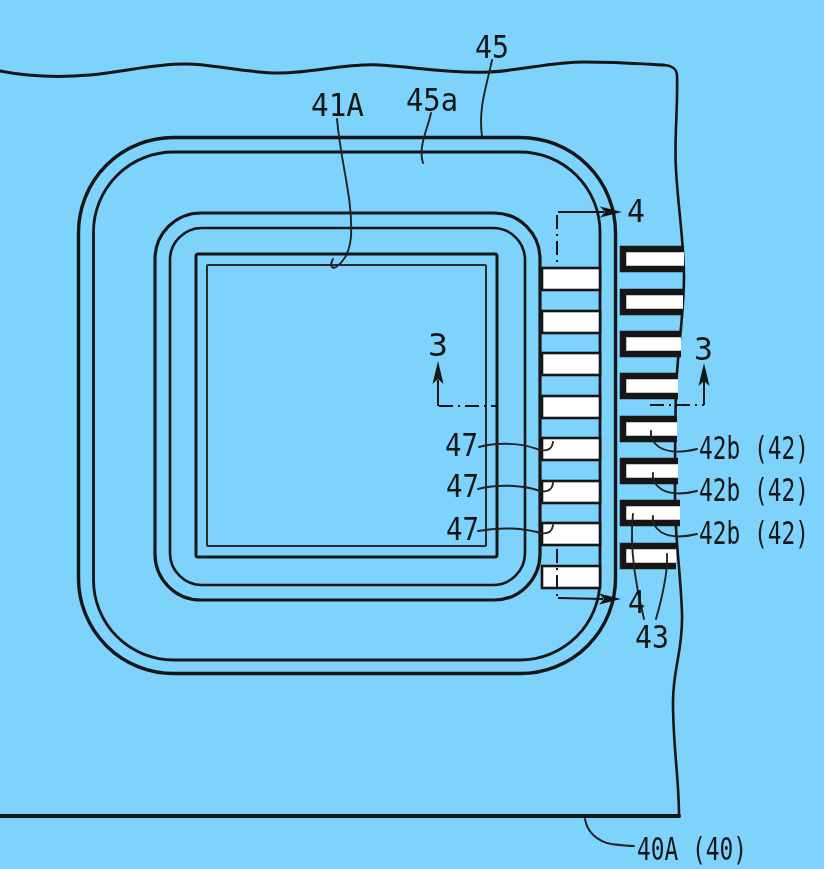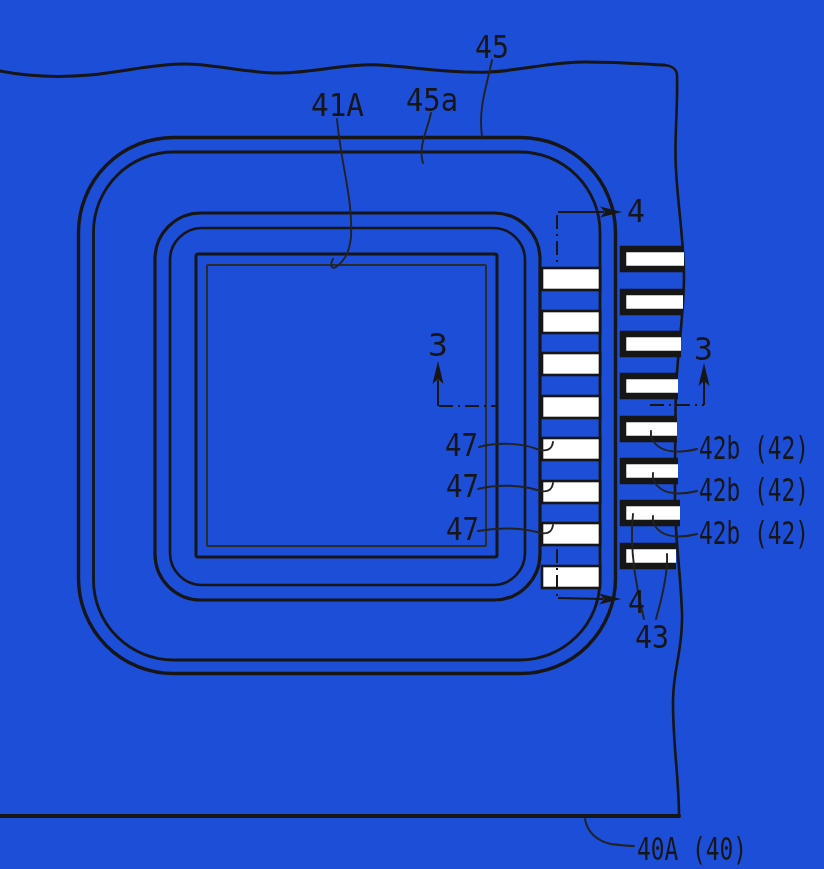--- a/index.html
+++ b/index.html
@@ -1,16 +1,16 @@
 <!DOCTYPE html>
 <html><head>
 <meta charset="utf-8">
 <style>
   html,body{margin:0;padding:0;background:#ffffff;}
-  .stage{position:relative;width:824px;height:869px;background:#1d4ed8;overflow:hidden;}
+  .stage{position:relative;width:824px;height:869px;background:#7dd3fc;overflow:hidden;}
   svg{display:block;}
   svg text{
     font-family:"DejaVu Sans Mono","Liberation Mono",monospace;
     font-size:32px;
     fill:#161616;
   }
   .edge{fill:none;stroke:#161616;stroke-linecap:round;}
   .ring{fill:none;stroke:#161616;}
   .ring-light{fill:none;stroke:#2b2b2b;}
   .inner-lead{fill:#ffffff;stroke:#161616;stroke-width:2.6;}

